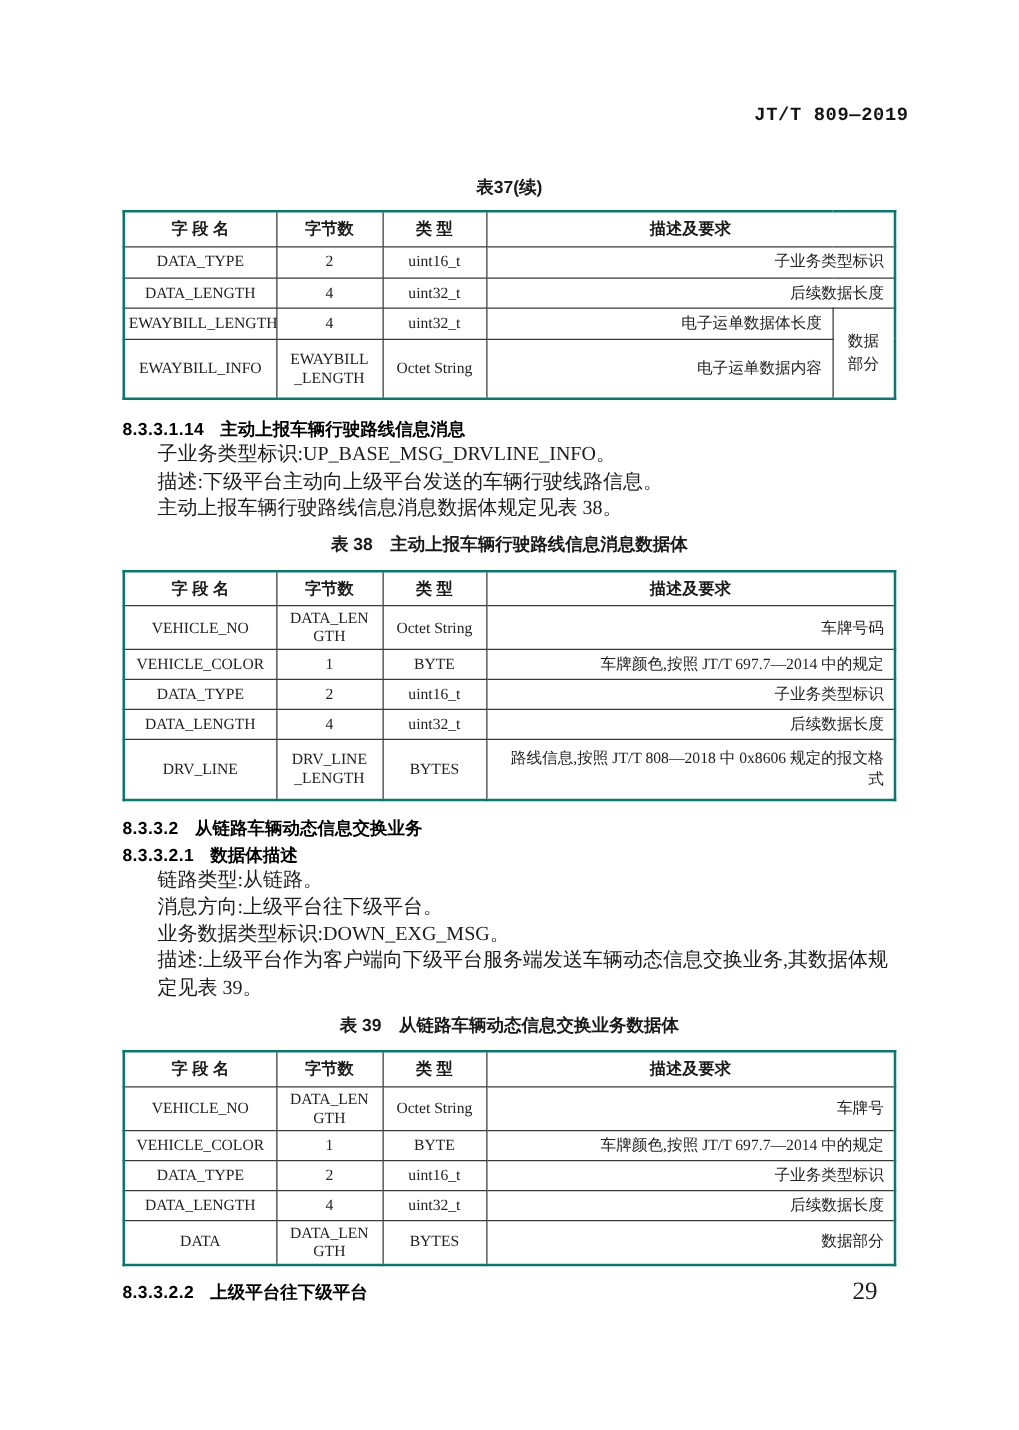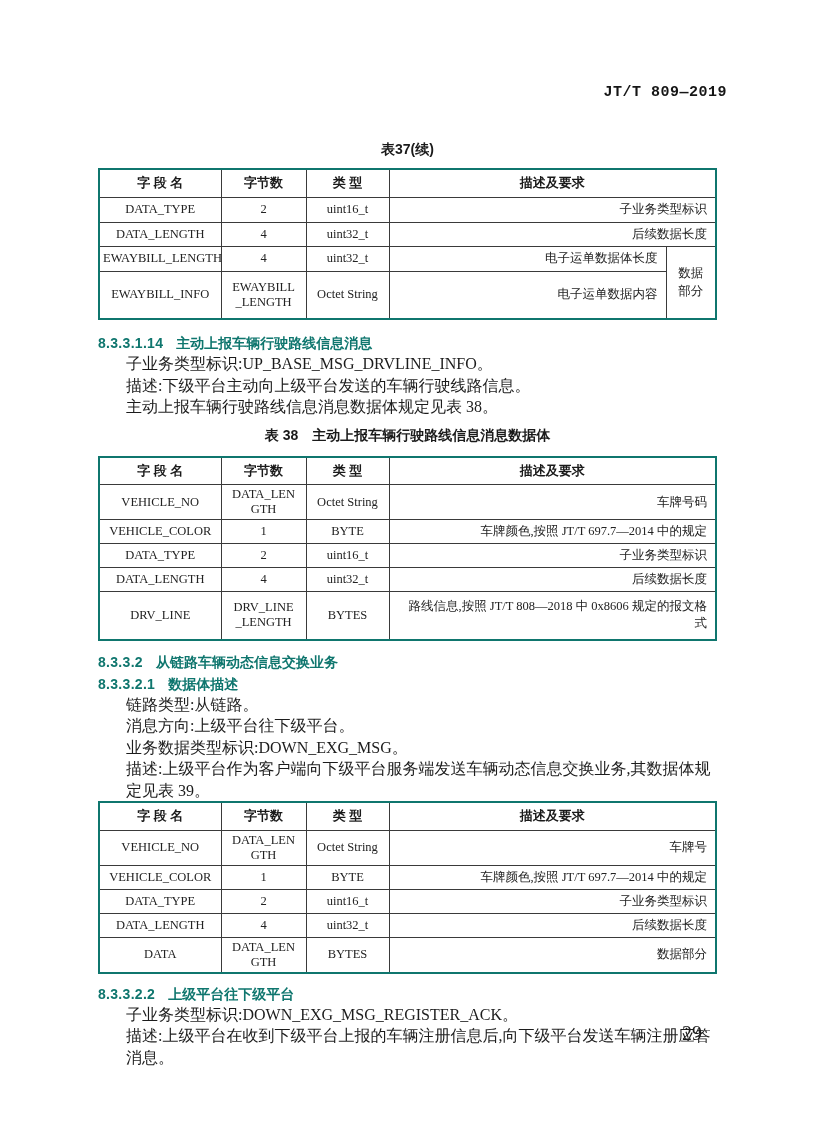--- a/index.html
+++ b/index.html
@@ -44,21 +44,21 @@
   }
   td { height:24px; }
   td.desc { text-align:right; padding-right:8px; }
   td.bytes { word-break:break-all; padding:2px 10px; line-height:15px; }
   tr.tall td { height:48px; }
   td.indent { text-indent:13px; line-height:17px; }
   td.side { font-size:12.5px; line-height:18px; padding:2px 11px; }
 
   .heading {
     font-family:"Liberation Sans","DejaVu Sans",sans-serif;
-    font-weight:700; font-size:14px; color:#0f766e;
+    font-weight:700; font-size:14px; color:#000000;
     line-height:20px;
   }
   .heading .sec-num { margin-right:13px; letter-spacing:0.3px; }
   .h1 { margin-top:13px; }
   .h2 { margin-top:11px; }
   .h3 { margin-top:2px; }
   .h4 { margin-top:10px; }
 
   .para { font-size:16px; line-height:21.5px; color:#1c1c1c; }
   .para p { padding-left:28px; }
@@ -189,20 +189,23 @@
     <div class="heading h3">
       <span class="sec-num">8.3.3.2.1</span><span>数据体描述</span>
     </div>
     <div class="para">
       <p>链路类型:从链路。</p>
       <p>消息方向:上级平台往下级平台。</p>
       <p>业务数据类型标识:DOWN_EXG_MSG。</p>
       <p>描述:上级平台作为客户端向下级平台服务端发送车辆动态信息交换业务,其数据体规定见表 39。</p>
     </div>
 
+    <div class="tbl-caption cap39">
+      <span class="cap-label">表 39</span><span>从链路车辆动态信息交换业务数据体</span>
+    </div>
 
     <table>
       <colgroup>
         <col style="width:122px">
           <col style="width:85px">
           <col style="width:83px">
           <col style="width:327px">
       </colgroup>
       <tbody>
           <tr>
@@ -240,22 +243,18 @@
         <td class="bytes">DATA_LENGTH</td>
         <td>BYTES</td>
         <td class="desc">数据部分</td>
       </tr>
     </tbody>
       </table>
 
     <div class="heading h4">
       <span class="sec-num">8.3.3.2.2</span><span>上级平台往下级平台</span>
     </div>
-    <div class="para">
-      <p>子业务类型标识:DOWN_EXG_MSG_REGISTER_ACK。</p>
-      <p>描述:上级平台在收到下级平台上报的车辆注册信息后,向下级平台发送车辆注册应答消息。</p>
-    </div>
 
   </div>
 
   <div class="page-number">29</div>
 
 </div>
 
 </body></html>

